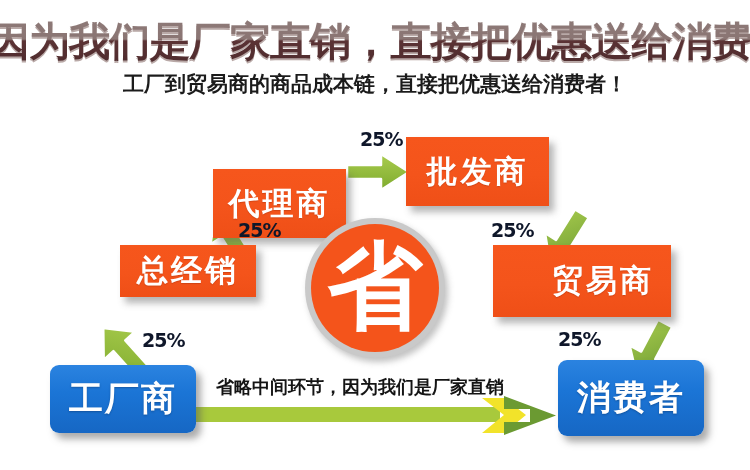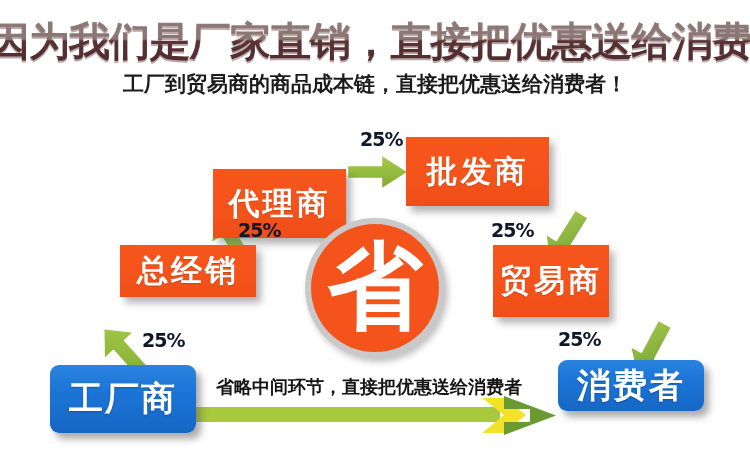--- a/index.html
+++ b/index.html
@@ -79,23 +79,23 @@
     font-size:34px;
     letter-spacing:2px;
     font-family:"DejaVu Sans","Liberation Sans",sans-serif;
     text-shadow:0 1px 2px rgba(10,50,100,.45);
     justify-content:center;
   }
 
   #node-agent   {left:213px;top:137px;width:133px;height:69px;margin-top:32px;}
   #node-whole   {left:406px;top:137px;width:143px;height:69px;}
   #node-distrib {left:120px;top:245px;width:136px;height:52px;}
-  #node-trade   {left:493px;top:245px;width:116px;height:72px;}
+  #node-trade   {left:493px;top:245px;width:136px;height:72px;padding-left:42px;}
   #node-factory {left:50px; top:365px;width:146px;height:68px;}
-  #node-consumer{left:558px;top:360px;width:146px;height:51px;}
+  #node-consumer{left:558px;top:360px;width:146px;height:76px;}
 
   
   #circle-wrap{
     position:absolute;
     left:305px;top:218px;
     width:140px;height:140px;
     z-index:5;
   }
   #circle-ring{
     position:absolute;inset:0;
@@ -258,15 +258,15 @@
       <span id="circle-char">省</span>
     </div>
   </div>
 
   <div class="pct" id="pct-1">25%</div>
   <div class="pct" id="pct-2">25%</div>
   <div class="pct" id="pct-3">25%</div>
   <div class="pct" id="pct-4">25%</div>
   <div class="pct" id="pct-5">25%</div>
 
-  <div id="bottom-caption">省略中间环节，直接把优惠送给消费者</div>
+  <div id="bottom-caption">省略中间环节，因为我们是厂家直销</div>
 
 </div>
 
 </body></html>

